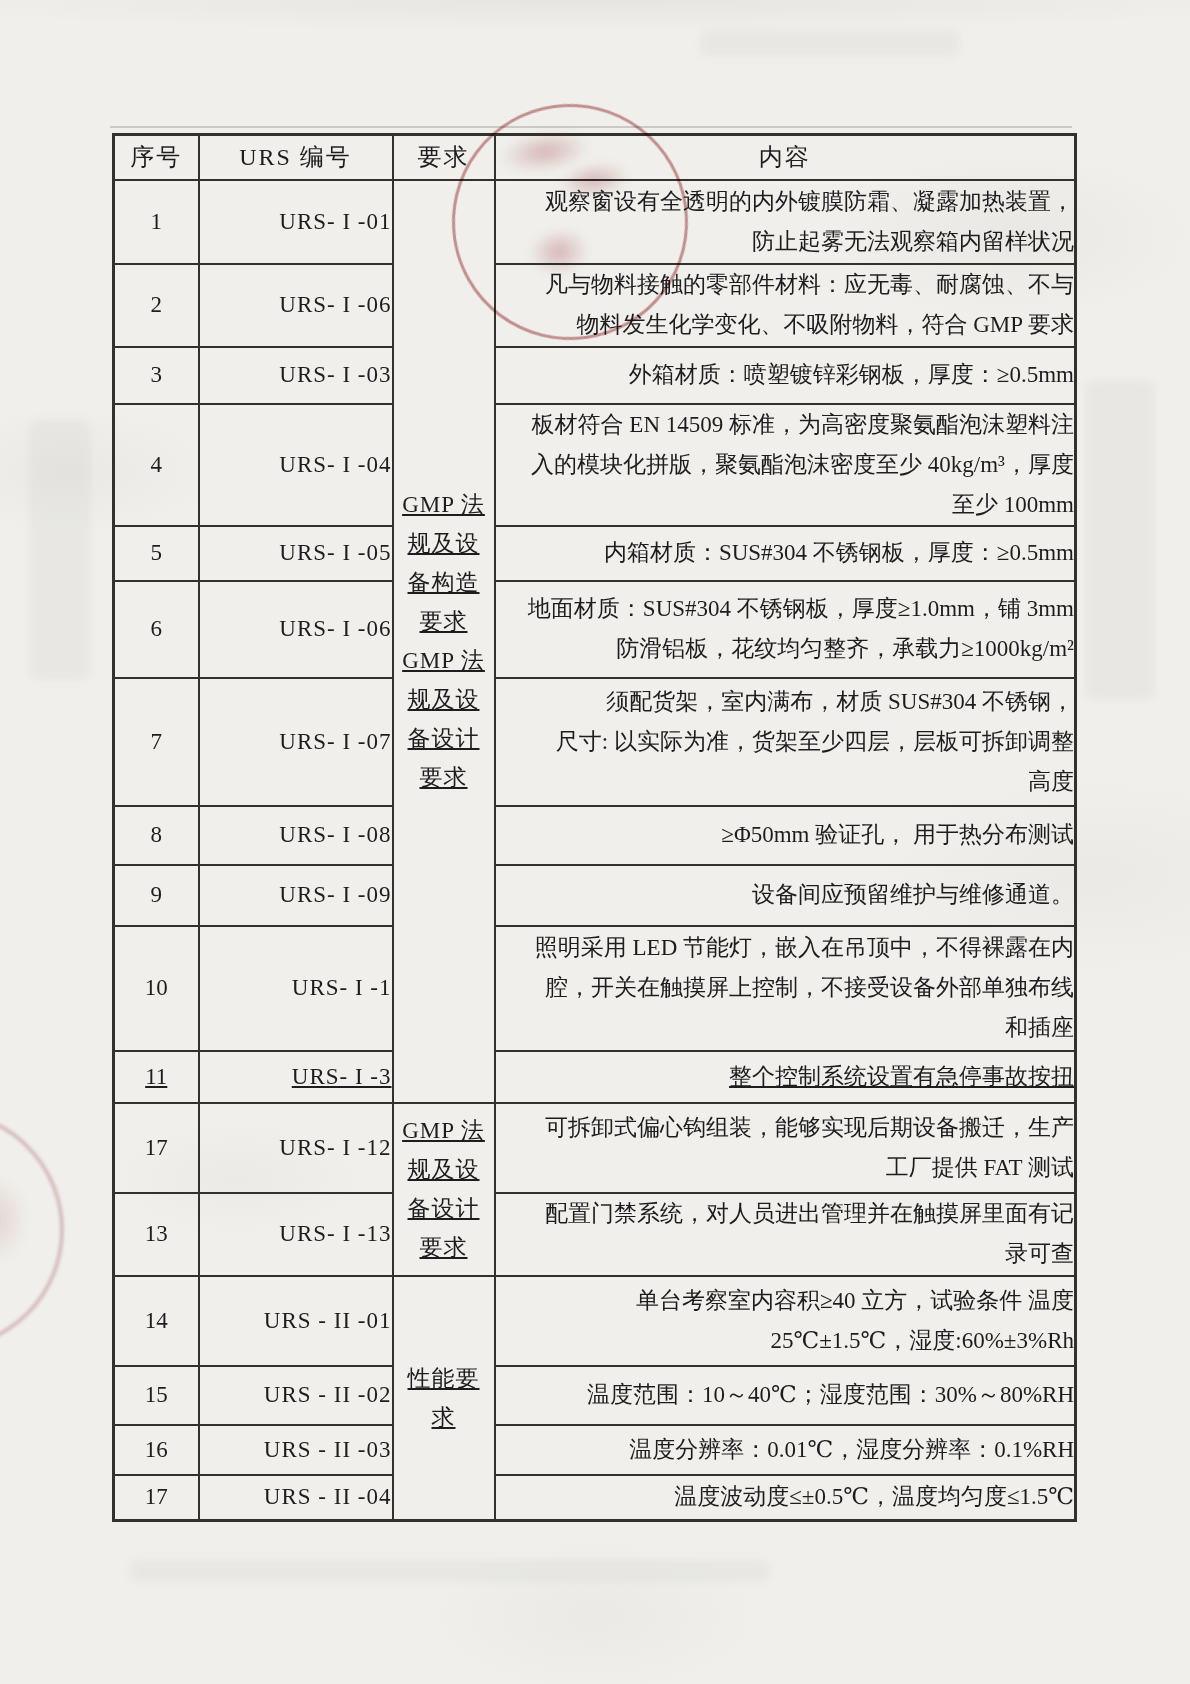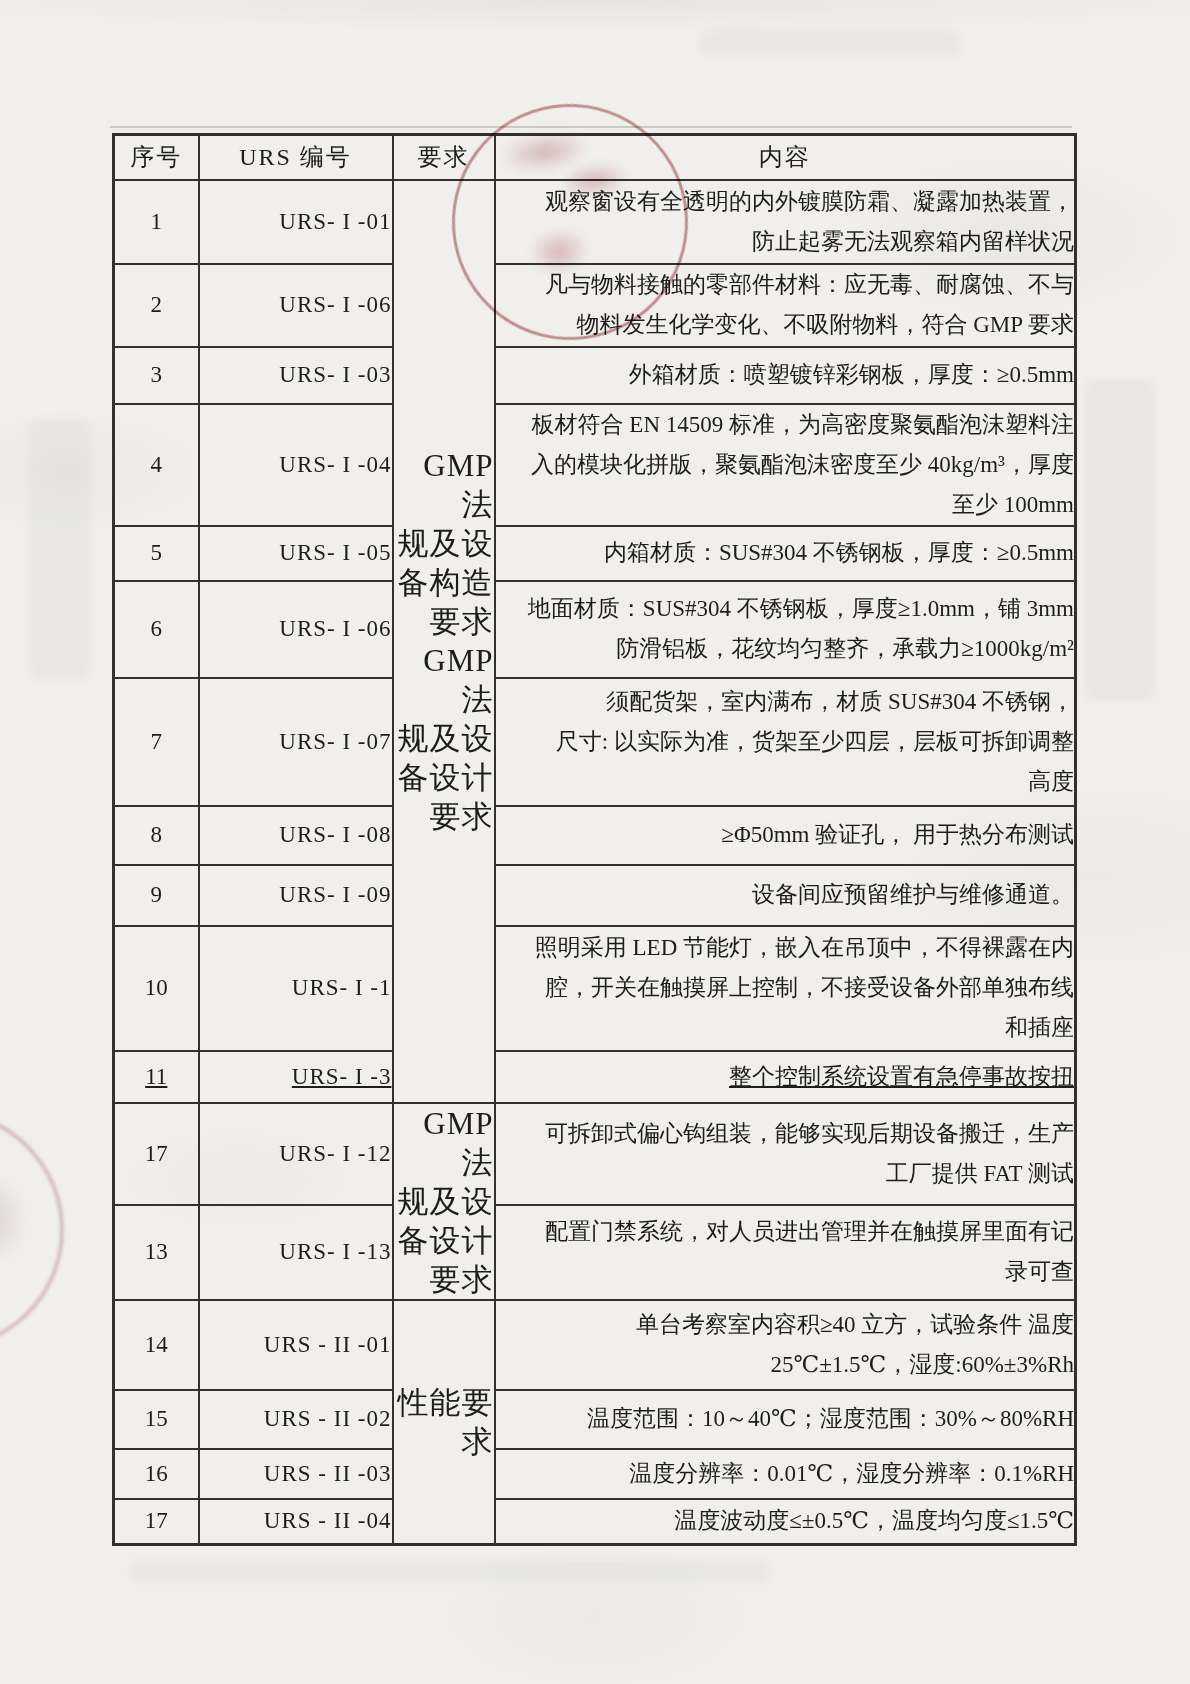--- a/index.html
+++ b/index.html
@@ -51,25 +51,26 @@
     text-align: center;
     font-size: 23px;
   }
   td.code {
     text-align: right;
     font-size: 23px;
     letter-spacing: 1px;
     white-space: nowrap;
   }
   td.req {
-    text-align: right;
-    font-size: 31px;
+    text-align: center;
+    font-size: 23px;
     line-height: 39px;
     white-space: pre-line;
     letter-spacing: 1px;
+    text-decoration: underline;
   }
   td.content {
     font-size: 23px;
     line-height: 40px;
     padding: 3px 10px 3px 13px;
     white-space: pre-line;
     text-align: right;
   }
   tr.rh45  { height: 45px; }
   tr.rh84  { height: 84px; }

